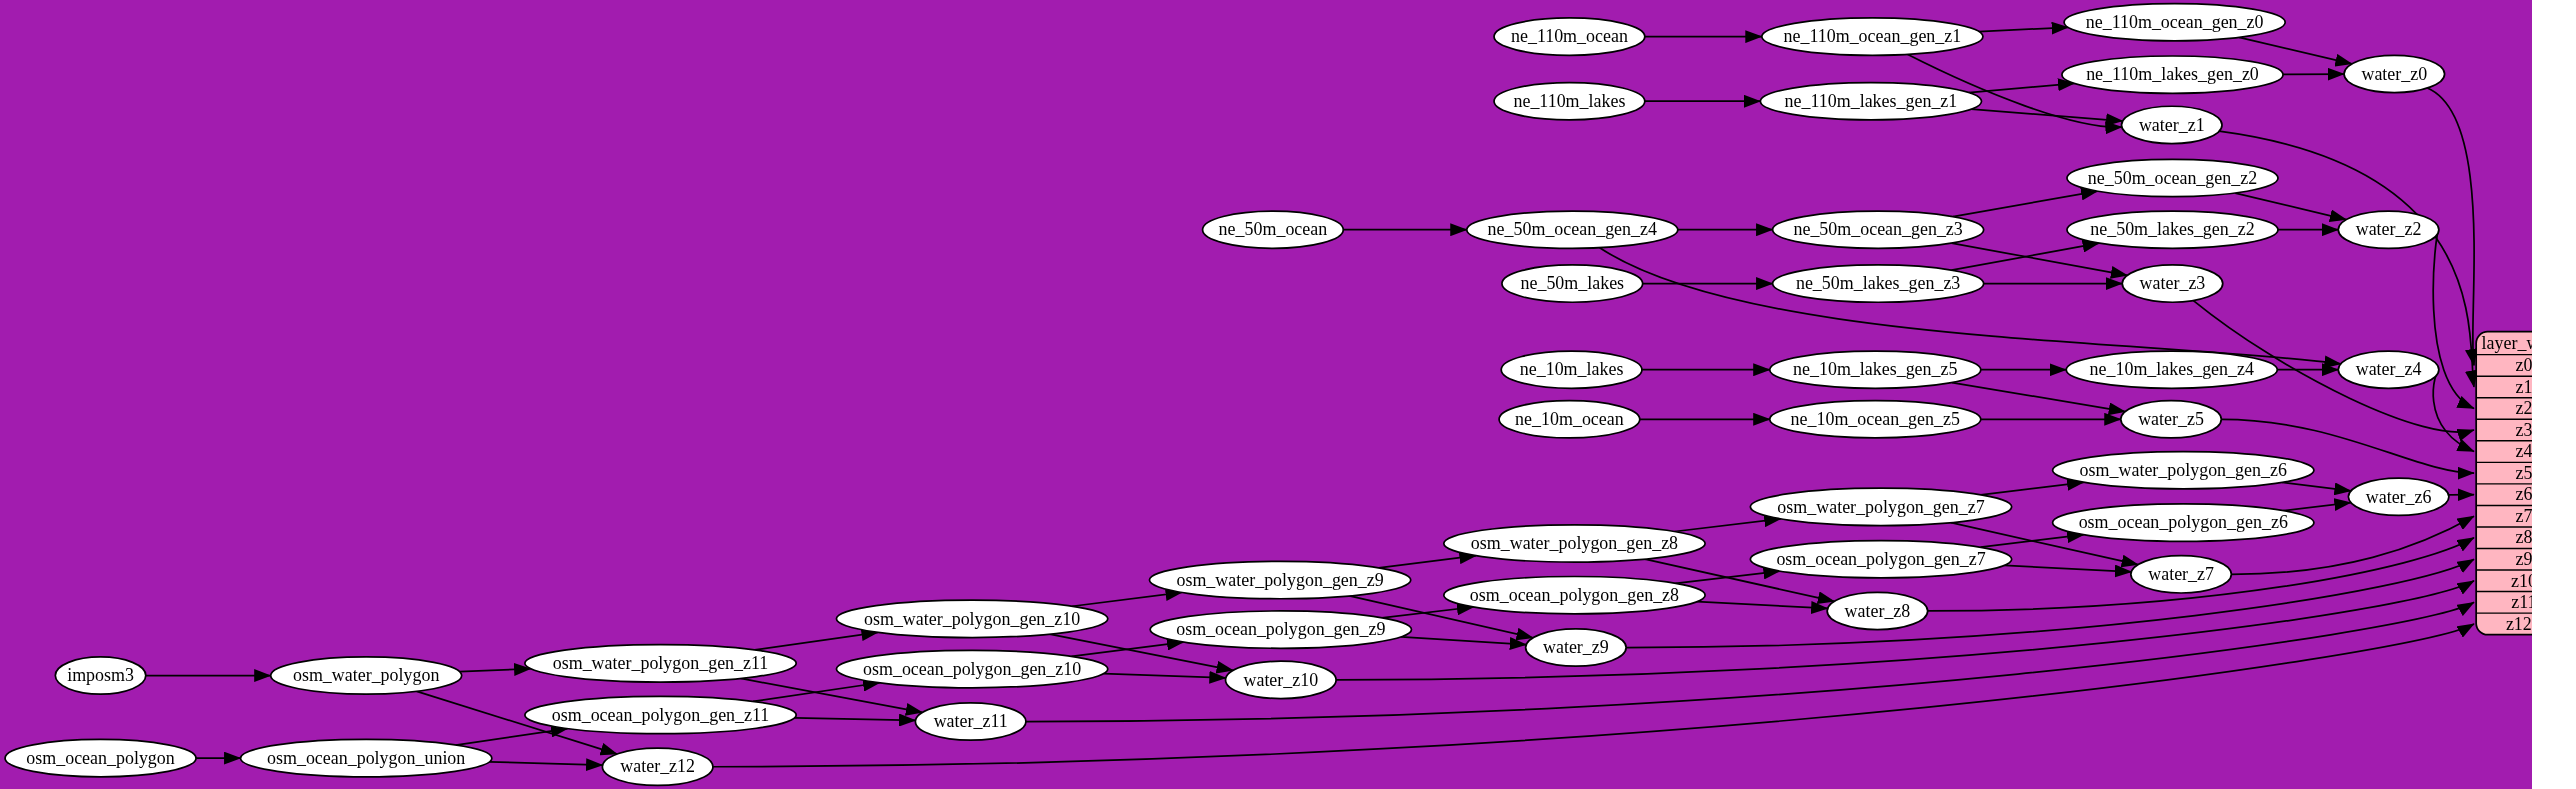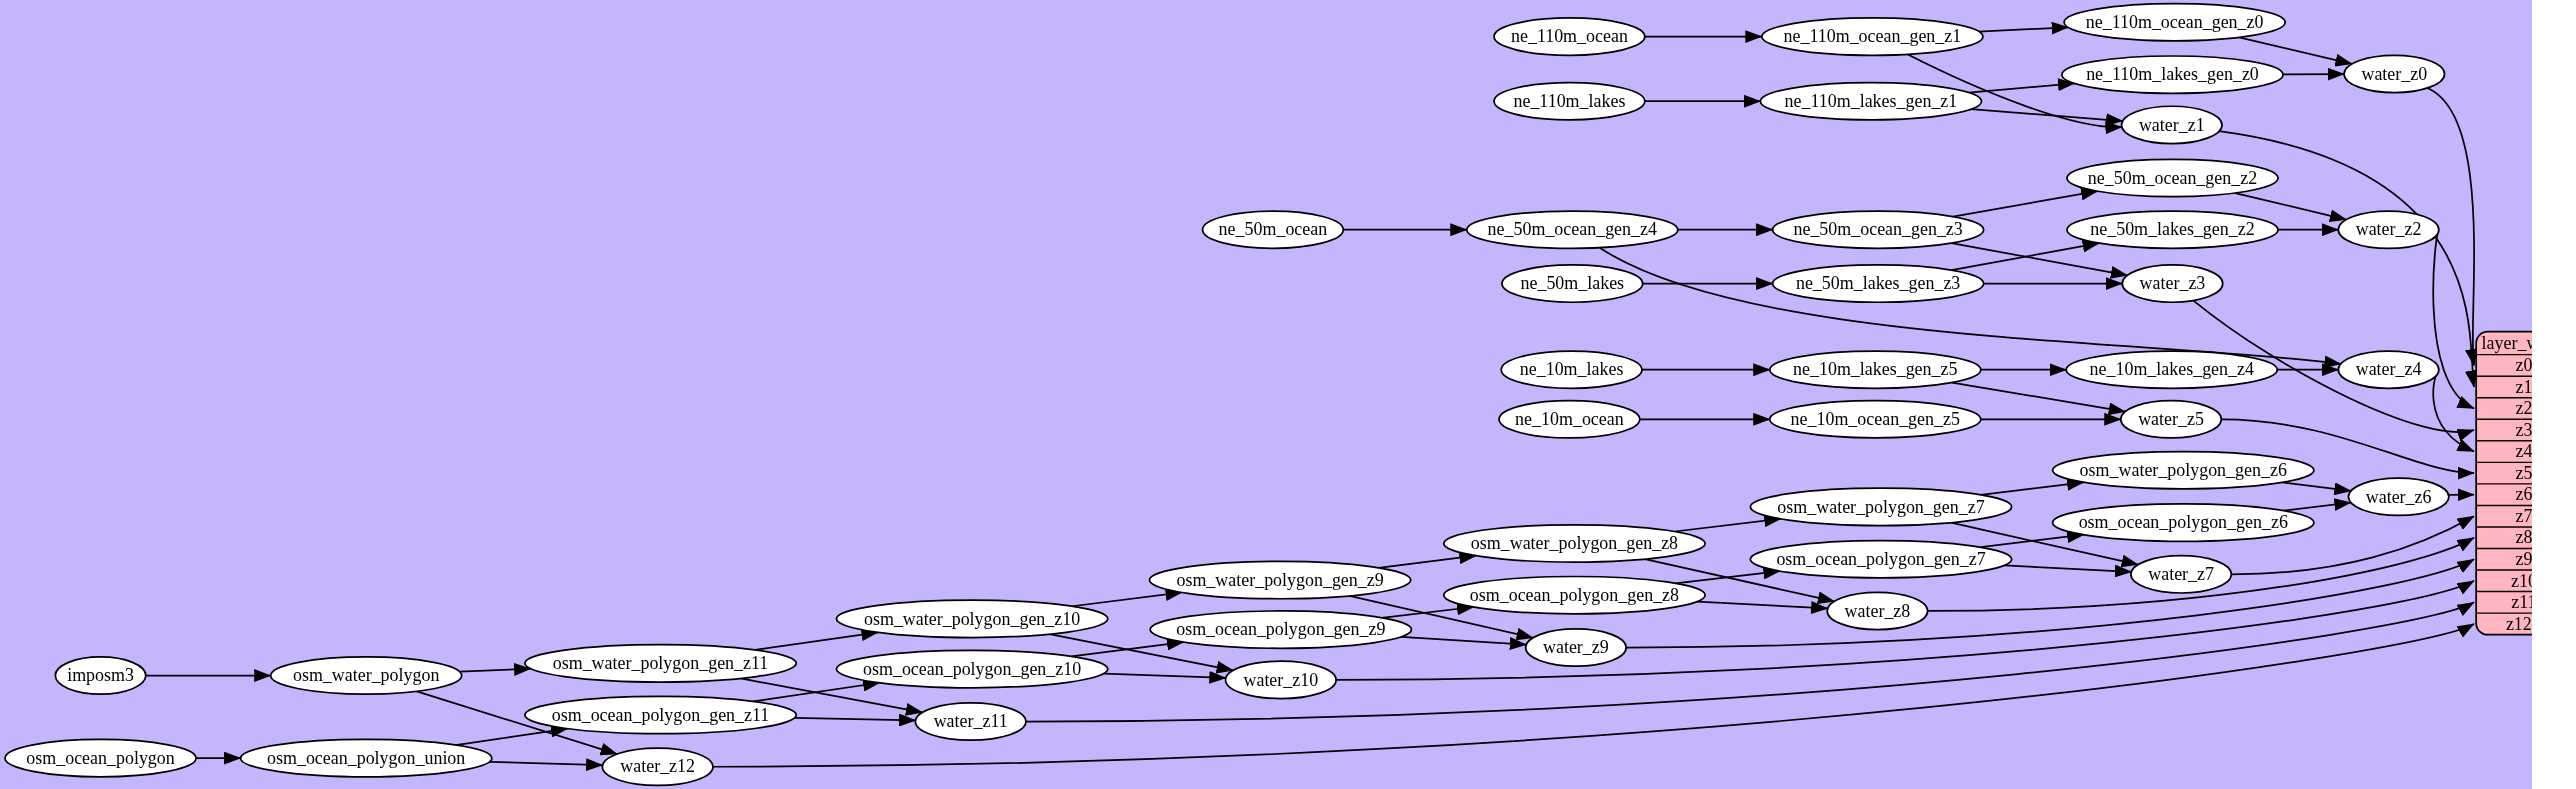--- a/index.html
+++ b/index.html
@@ -1,16 +1,16 @@
 <!DOCTYPE html>
 <html style="font-size:11.5px"><head>
 <meta charset="utf-8">
 <style>
   html,body{margin:0;padding:0;background:#ffffff;}
-  #stage{position:relative;width:2532px;height:789px;background:#c4b5fd;overflow:hidden;}
+  #stage{position:relative;width:2532px;height:789px;background:#a21caf;overflow:hidden;}
   svg{display:block;}
   text{font-family:"Liberation Serif","DejaVu Serif",serif;fill:#000;}
 </style>
 </head>
 <body>
 
 <div id="stage">
   <svg id="graph" width="2576" height="789" viewBox="0 0 3588 1099" xmlns="http://www.w3.org/2000/svg">
     <defs>
       <marker id="arrow" markerUnits="userSpaceOnUse" markerWidth="24" markerHeight="18" viewBox="0 0 12 9" refX="11.5" refY="4.5" orient="auto">

